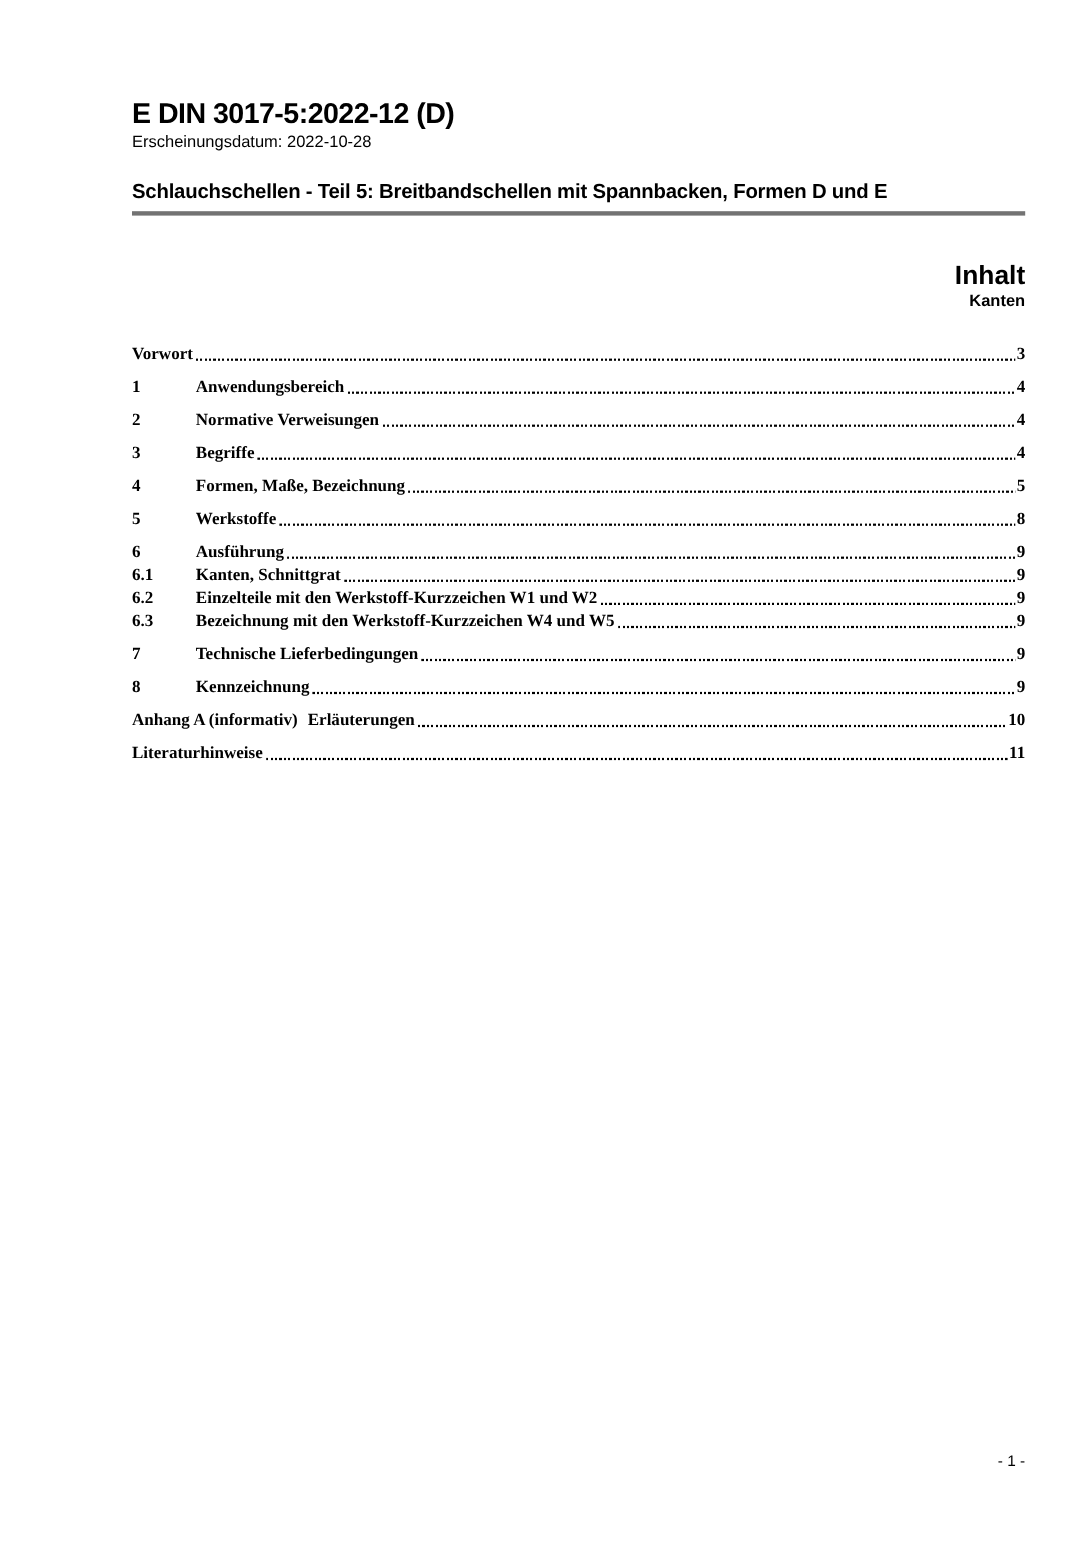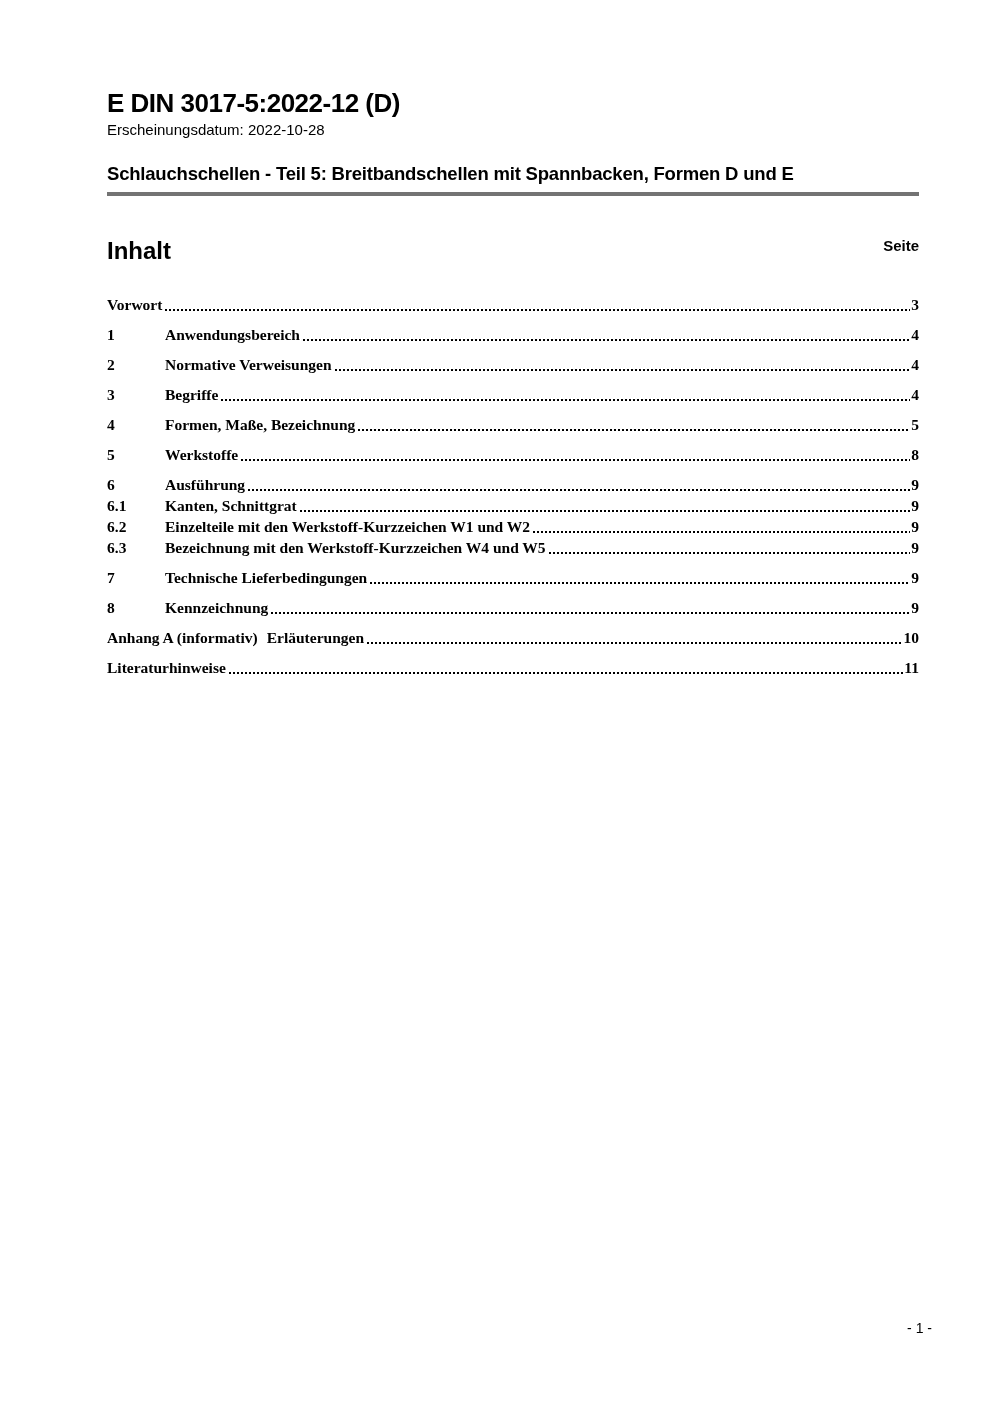--- a/index.html
+++ b/index.html
@@ -12,21 +12,21 @@
     width: 992px;
     height: 1403px;
     background: #ffffff;
     color: #000000;
     font-family: "Liberation Sans", sans-serif;
     overflow: hidden;
     box-sizing: border-box;
   }
   .content {
     position: absolute;
-    left: 107px;
+    left: 120px;
     top: 0;
     width: 812px;
   }
   .std-number {
     margin: 0;
     padding-top: 88px;
     font-size: 26px;
     line-height: 30px;
     font-weight: bold;
     letter-spacing: -0.5px;
@@ -45,21 +45,22 @@
     font-weight: bold;
     letter-spacing: -0.2px;
     padding-bottom: 7px;
     border-bottom: 4px solid #737373;
     font-family: "Liberation Sans", sans-serif;
   }
   .inhalt-row {
     margin-top: 41px;
     display: flex;
     justify-content: space-between;
-    align-items: flex-start;
+    align-items: flex-end;
+    flex-direction: column;
   }
   .inhalt-heading {
     margin: 0;
     font-size: 24px;
     line-height: 28px;
     font-weight: bold;
     font-family: "Liberation Sans", sans-serif;
   }
   .seite-label {
     font-size: 15px;
@@ -117,21 +118,21 @@
 
     <header>
       <h1 class="std-number">E DIN 3017-5:2022-12 (D)</h1>
       <div class="pub-date">Erscheinungsdatum: 2022-10-28</div>
       <h2 class="doc-title">Schlauchschellen - Teil 5: Breitbandschellen mit Spannbacken, Formen D und E</h2>
     </header>
 
     <section>
       <div class="inhalt-row">
         <h3 class="inhalt-heading">Inhalt</h3>
-        <span class="seite-label">Seite</span>
+        <span class="seite-label">Kanten</span>
       </div>
       <div class="toc-list" id="toc-list">
           <div class="toc-row main">
 
     <span class="toc-label">Vorwort</span>
 
     <span class="toc-dots"></span>
     <span class="toc-page">3</span>
   </div>
           <div class="toc-row main">

